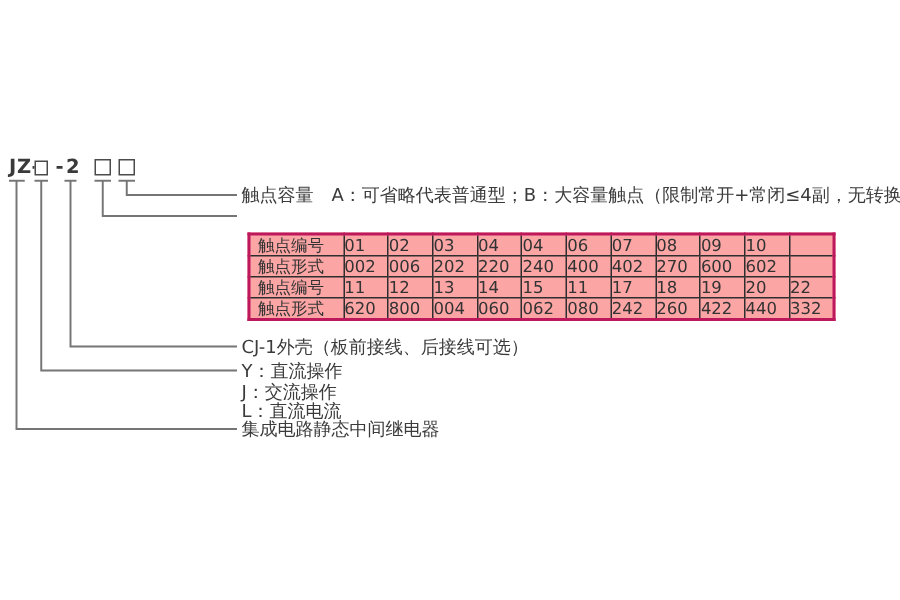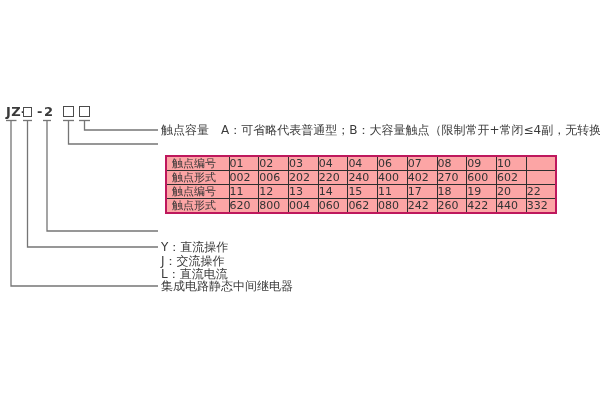--- a/index.html
+++ b/index.html
@@ -73,20 +73,21 @@
   <div>
     <span class="mtext" style="left:6px">JZ-</span>
     <span class="mbox" style="left:23px;top:107px;width:9px;height:10px"></span>
     <span class="mtext" style="left:37px">-</span>
     <span class="mtext" style="left:44px">2</span>
     <span class="mbox" style="left:63px;top:106px;width:11px;height:11px"></span>
     <span class="mbox" style="left:79px;top:106px;width:11px;height:11px"></span>
   </div>
 
   <div class="callout" style="left:161px;top:130px">触点容量　A：可省略代表普通型；B：大容量触点（限制常开+常闭≤4副，无转换）</div>
+  <div class="callout" style="left:161px;top:231px">CJ-1外壳（板前接线、后接线可选）</div>
   <div class="callout" style="left:161px;top:247px">Y：直流操作</div>
   <div class="callout" style="left:161px;top:261px">J：交流操作</div>
   <div class="callout" style="left:161px;top:274px">L：直流电流</div>
   <div class="callout" style="left:161px;top:286px">集成电路静态中间继电器</div>
 
   <table class="ct">
     <colgroup>
       <col class="c-hdr">
         <col>
         <col>

